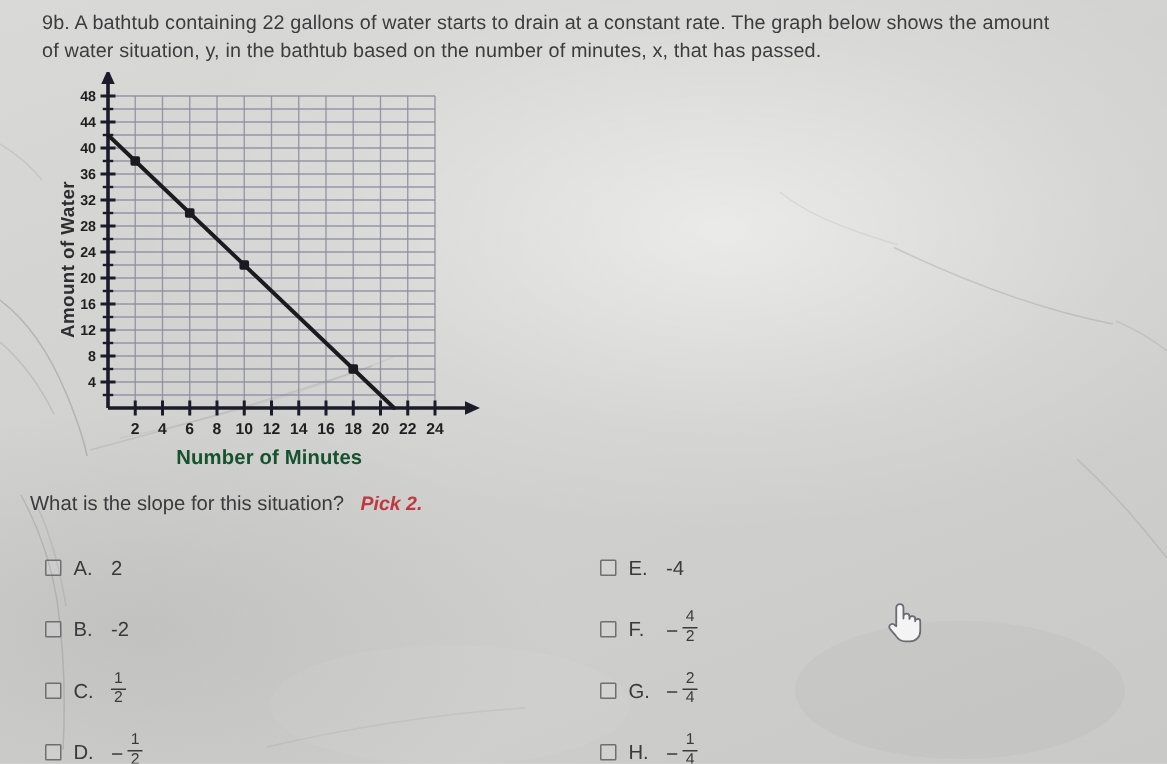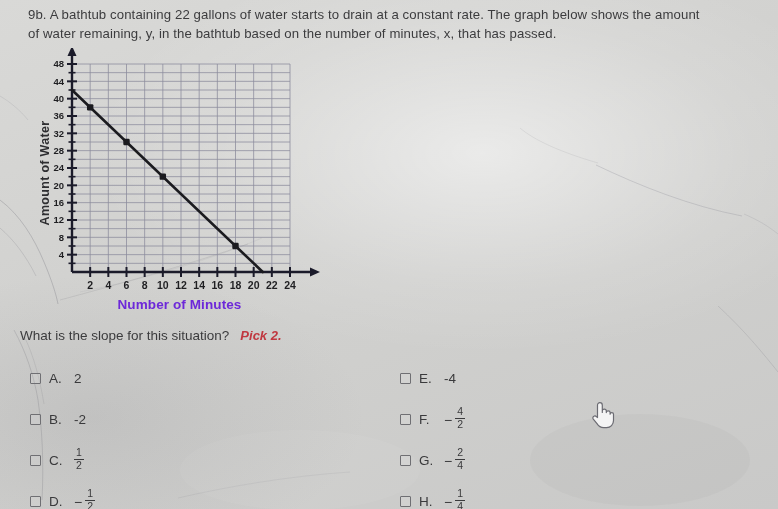--- a/index.html
+++ b/index.html
@@ -71,21 +71,21 @@
     white-space: nowrap;
   }
   #x-axis-title {
     position: absolute;
     left: 58px;
     top: 249px;
     width: 215px;
     text-align: center;
     font-size: 13.5px;
     font-weight: bold;
-    color: #6d28d9;
+    color: #14532d;
     letter-spacing: 0.1px;
     white-space: nowrap;
   }
   #plot-svg {
     position: absolute;
     left: 0;
     top: 0;
   }
   .tick-label {
     font-family: "Liberation Sans", sans-serif;
@@ -195,21 +195,21 @@
   <path d="M 598,163 C 560,152 534,140 520,128" fill="none" stroke="rgba(150,150,156,0.18)" stroke-width="1"></path>
   <path d="M 744,214 C 758,220 768,226 778,234" fill="none" stroke="rgba(140,140,148,0.22)" stroke-width="1"></path>
   <path d="M 718,306 C 744,330 762,352 778,372" fill="none" stroke="rgba(135,135,142,0.26)" stroke-width="1"></path>
   <path d="M 178,498 C 230,486 290,476 350,472" fill="none" stroke="rgba(150,150,156,0.20)" stroke-width="1"></path>
   <path d="M 0,96 C 10,102 20,110 28,120" fill="none" stroke="rgba(140,140,148,0.20)" stroke-width="1"></path>
   <ellipse cx="300" cy="470" rx="120" ry="40" fill="rgba(255,255,255,0.05)"></ellipse>
   <ellipse cx="640" cy="460" rx="110" ry="46" fill="rgba(120,120,126,0.05)"></ellipse>
 </svg>
 
 <div class="q-text" id="question-line-1">9b.  A bathtub containing 22 gallons of water starts to drain at a constant rate.  The graph below shows the amount</div>
-<div class="q-text" id="question-line-2">of water remaining, y, in the bathtub based on the number of minutes, x, that has passed.</div>
+<div class="q-text" id="question-line-2">of water situation, y, in the bathtub based on the number of minutes, x, that has passed.</div>
 
 <div id="graph-block">
   <div id="y-axis-title">Amount of Water</div>
   <div id="x-axis-title">Number of Minutes</div>
   <svg id="plot-svg" width="310" height="250">
     <g id="grid-layer">
         <line x1="58" y1="224" x2="276" y2="224" stroke="#8b8b9c" stroke-width="0.9" opacity="0.85"></line>
         <line x1="58" y1="215.33333333333334" x2="276" y2="215.33333333333334" stroke="#8b8b9c" stroke-width="0.9" opacity="0.85"></line>
         <line x1="58" y1="206.66666666666666" x2="276" y2="206.66666666666666" stroke="#8b8b9c" stroke-width="0.9" opacity="0.85"></line>
         <line x1="58" y1="198" x2="276" y2="198" stroke="#8b8b9c" stroke-width="0.9" opacity="0.85"></line>

